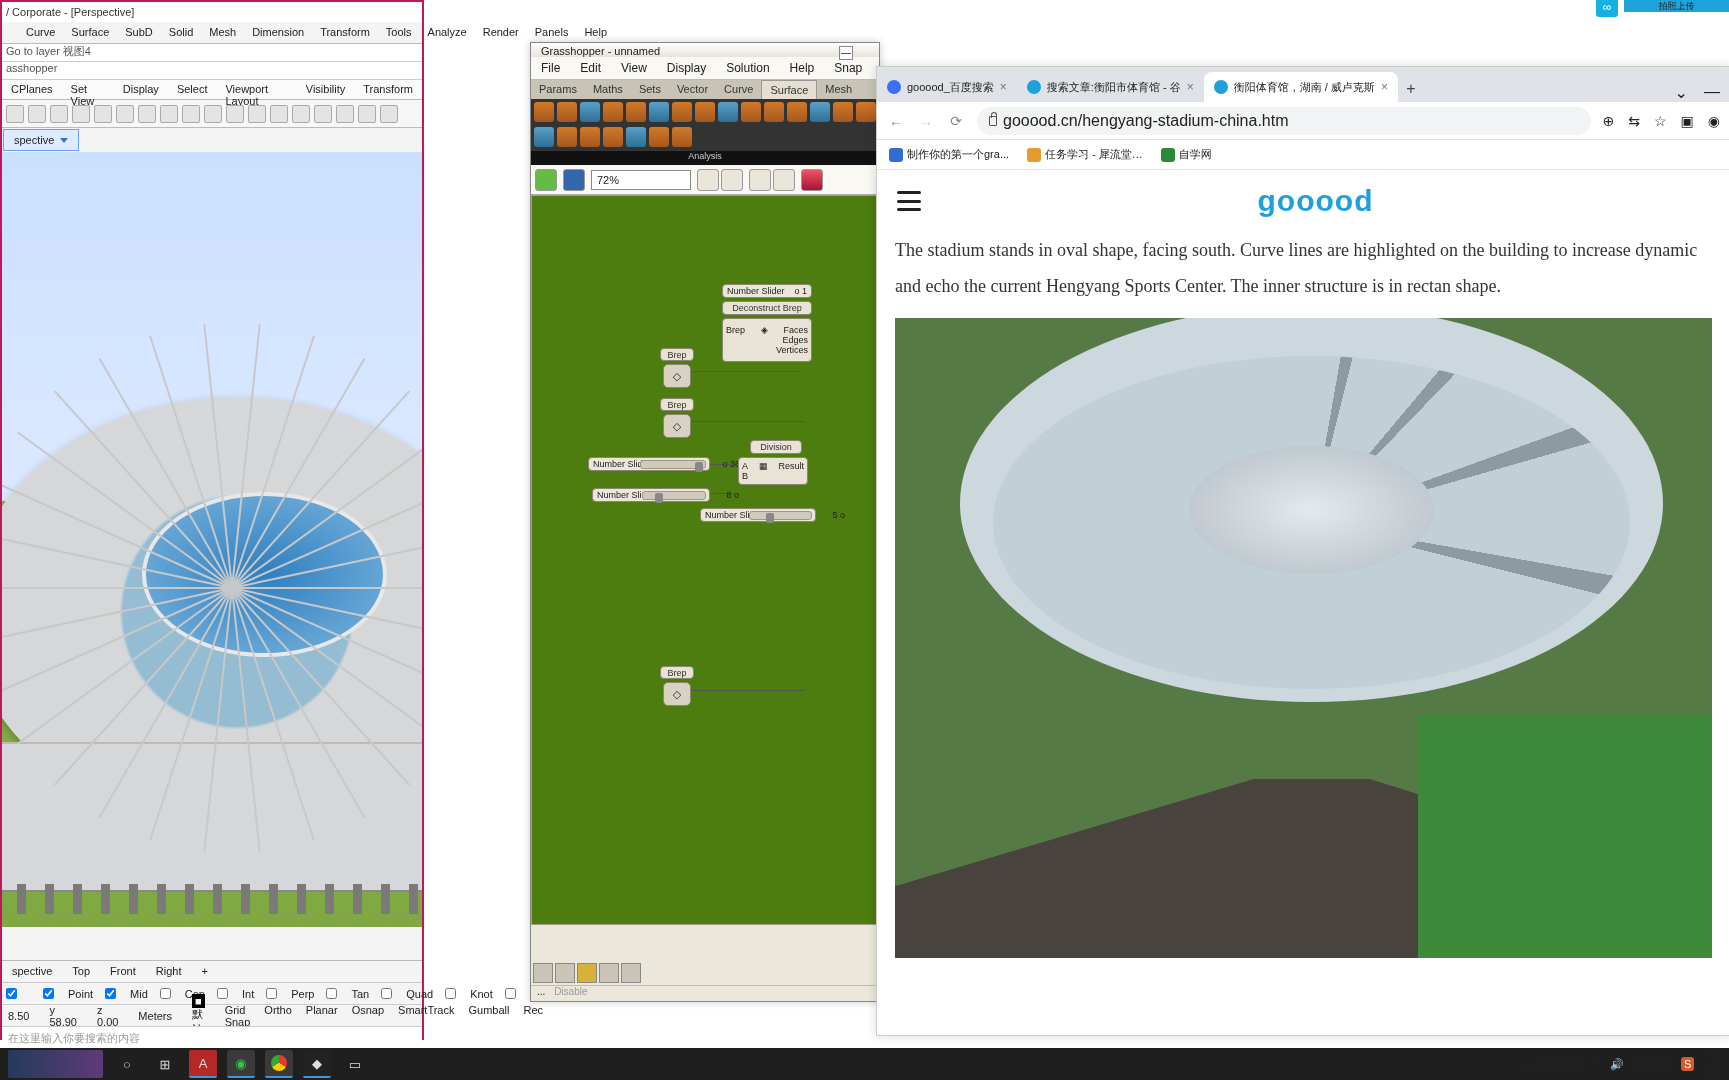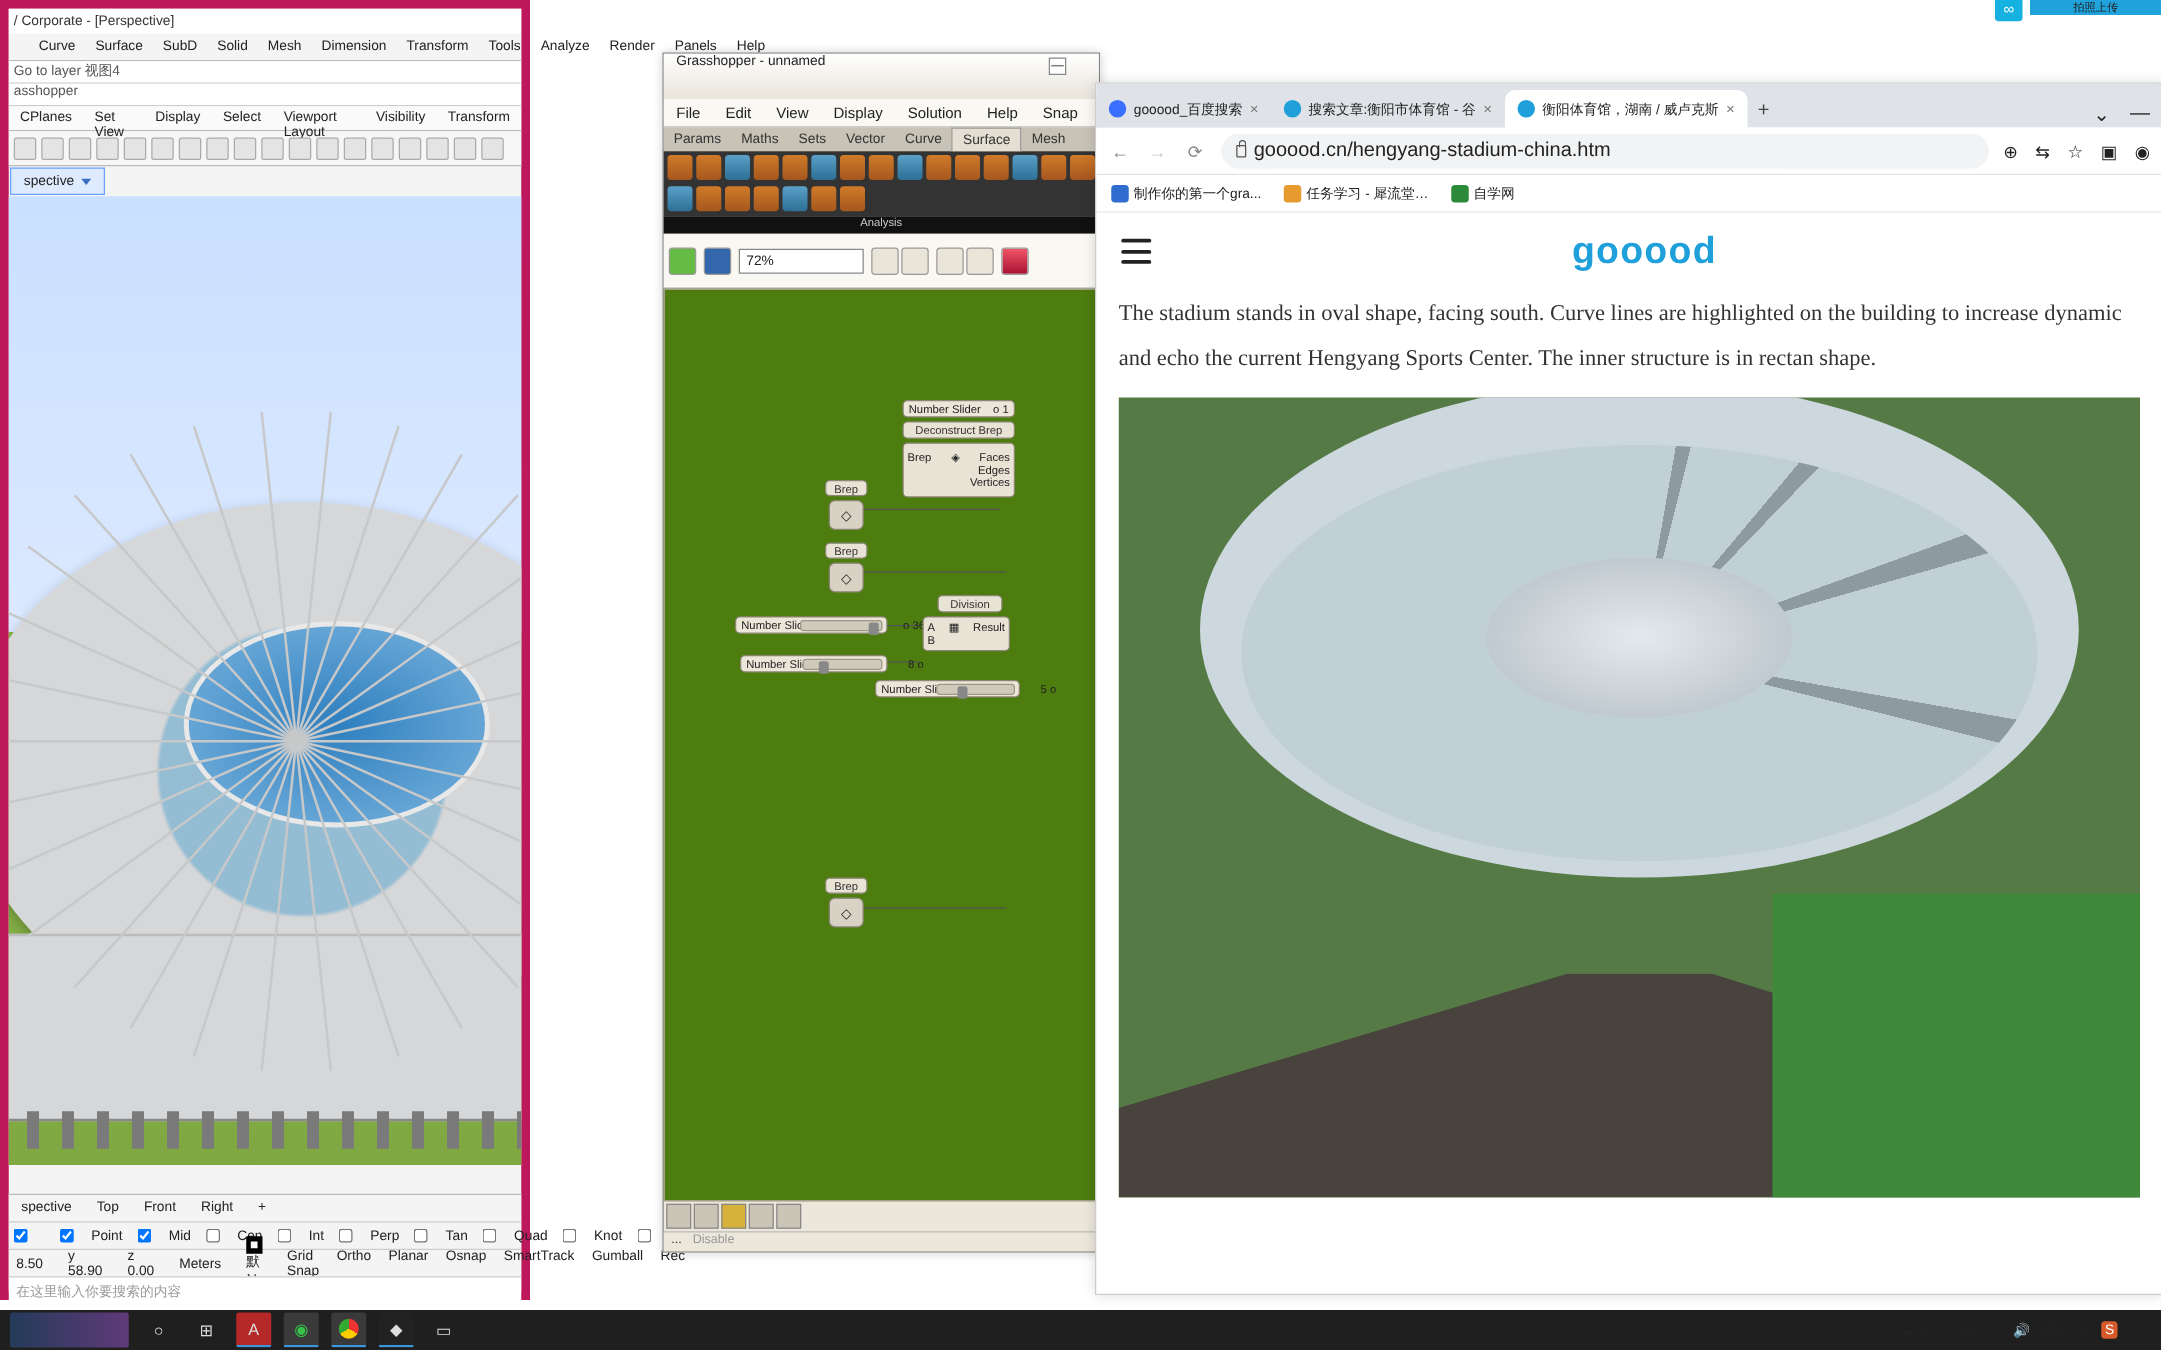--- a/index.html
+++ b/index.html
@@ -3,21 +3,21 @@
 <meta charset="utf-8">
 <style>
   *{margin:0;padding:0;box-sizing:border-box;font-family:'Segoe UI','Microsoft YaHei',Arial,sans-serif;color:#222}
   body{width:1729px;height:1080px;overflow:hidden;background:#fff;position:relative}
 
   
   .bg-bar-top-right{position:absolute;right:0;top:0;width:105px;height:12px;background:#20a2db;color:#fff;font-size:9px;text-align:center;line-height:12px}
   .bg-bar-top-right .infinity{position:absolute;left:-28px;top:-3px;width:22px;height:20px;background:#15b1e0;border-radius:3px;display:flex;align-items:center;justify-content:center;color:#fff;font-size:12px}
 
   
-  .rhino{position:absolute;left:0;top:0;width:424px;height:1040px;background:#f4f4f4;border:7px solid #be185d}
+  .rhino{position:absolute;left:0;top:0;width:424px;height:1040px;background:#f4f4f4;border:2px solid #be185d}
   .rhino-title{background:#fff;height:20px;font-size:11px;line-height:20px;padding-left:4px;color:#333}
   .cmd-hist{height:18px;background:#fff;font-size:11px;padding-left:4px;color:#555;border-bottom:1px solid #ccc}
   .menu-bar{display:flex;background:#f4f4f4;height:22px;border-bottom:1px solid #bbb}
   .menu-bar span{font-size:11px;padding:4px 8px}
   .std-tabs{display:flex;height:20px;background:#fafafa;border-bottom:1px solid #bbb}
   .std-tabs span{font-size:11px;padding:3px 9px}
   .toolbar{height:28px;background:#f6f6f6;border-bottom:1px solid #bbb;display:flex;align-items:center;gap:4px;padding-left:4px}
   .toolbar i{width:18px;height:18px;background:#e4e4e4;border:1px solid #aaa;border-radius:2px;display:inline-block}
   .viewport-lbl{height:22px;background:#deebff;border:1px solid #6aa0ff;display:inline-flex;align-items:center;font-size:11px;padding:0 10px;margin:1px}
   .viewport-lbl .tri{margin-left:6px;border-left:4px solid transparent;border-right:4px solid transparent;border-top:5px solid #3b6fc0}
@@ -34,32 +34,32 @@
   .osnap{position:absolute;bottom:34px;left:0;width:100%;height:22px;background:#f4f4f4;border-top:1px solid #ccc;display:flex;align-items:center;gap:12px;padding-left:4px;font-size:11px}
   .osnap label{display:flex;align-items:center;gap:14px}
   .osnap input{width:11px;height:11px}
   .coord{position:absolute;bottom:12px;left:0;width:100%;height:22px;background:#f4f4f4;border-top:1px solid #ccc;display:flex;align-items:center;gap:20px;padding-left:6px;font-size:11px}
   .coord .sw{color:#fff;background:#000;padding:1px 3px}
   .coord .right{margin-left:auto;display:flex;gap:14px;padding-right:8px}
   .cmd-in{position:absolute;bottom:-10px;left:0;width:100%;height:22px;background:#fff;border-top:1px solid #ccc;font-size:11px;color:#999;padding:4px 6px}
 
   
   .gh{position:absolute;left:530px;top:42px;width:350px;height:960px;background:#ece7db;border:1px solid #888;box-shadow:0 0 8px rgba(0,0,0,.2)}
-  .gh-title{height:36px;background:linear-gradient(#fff,#e8e4da);font-size:11px;display:flex;align-items:flex-start;padding-left:10px;color:#444;position:relative}
+  .gh-title{height:14px;background:linear-gradient(#fff,#e8e4da);font-size:11px;display:flex;align-items:flex-end;padding-left:10px;color:#444;position:relative}
   .gh-title .min{position:absolute;right:26px;top:3px;width:14px;height:14px;border:1px solid #888;background:#fdfdfd;font-size:10px;text-align:center;line-height:12px}
   .gh-menu{display:flex;background:#faf8f2;border-bottom:1px solid #bbb}
   .gh-menu span{font-size:12px;padding:4px 10px}
   .gh-tabs{display:flex;background:#c8c3b7}
   .gh-tabs span{font-size:11px;padding:3px 8px;color:#333}
   .gh-tabs .active{background:#e4dfd2;border:1px solid #999;border-bottom:none}
   .gh-icons{height:52px;background:#333;display:flex;flex-wrap:wrap;gap:3px;padding:3px}
   .gh-icons i{width:20px;height:20px;background:linear-gradient(#d07a2a,#a5571d);border-radius:3px}
   .gh-icons i.alt{background:linear-gradient(#5aa0c8,#2d6f95)}
   .gh-ana{height:14px;background:#111;color:#ccc;font-size:9px;text-align:center}
-  .gh-zoom{height:44px;background:#faf8f2;border-bottom:1px solid #aaa;display:flex;align-items:center;gap:6px;padding-left:4px}
+  .gh-zoom{height:30px;background:#faf8f2;border-bottom:1px solid #aaa;display:flex;align-items:center;gap:6px;padding-left:4px}
   .gh-zoom .dd{width:100px;height:20px;border:1px solid #888;background:#fff;display:flex;align-items:center;padding-left:5px;font-size:11px}
   .gh-zoom i{width:22px;height:22px;background:#eae5d9;border:1px solid #999;border-radius:3px}
   .gh-zoom .grp{display:flex;gap:2px}
   .gh-zoom .ink{background:linear-gradient(#e56,#a13)}
   .canvas{position:relative;height:730px;background:#4d7c0f;border:1px solid #a79f8e;overflow:hidden}
   .comp{position:absolute;background:#e8e3d5;border:1px solid #8c8576;border-radius:4px;font-size:9px;display:flex;align-items:center;justify-content:center;color:#333}
   .slider{background:#ebe6d9;height:14px}
   .slider .track{position:absolute;right:3px;top:2px;height:9px;width:55%;background:#cfcabb;border:1px solid #9d9787;border-radius:3px}
   .slider .nub{position:absolute;top:1px;width:8px;height:10px;background:#888;border-radius:2px}
   .hex{width:28px;height:24px;background:#d7d2c3;border:1px solid #8c8576;border-radius:5px;position:absolute;display:flex;align-items:center;justify-content:center;font-size:11px}

